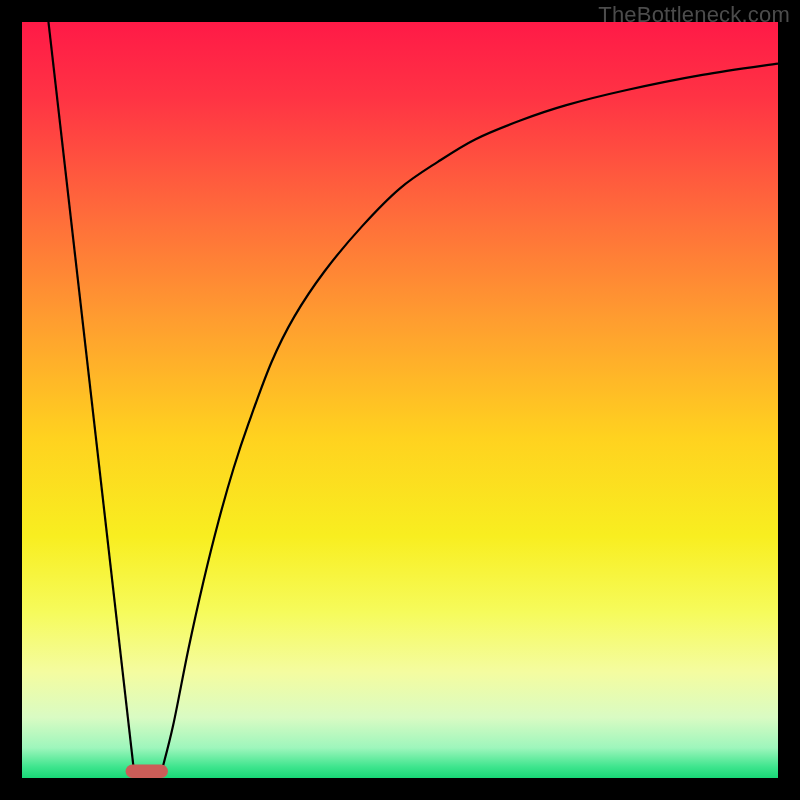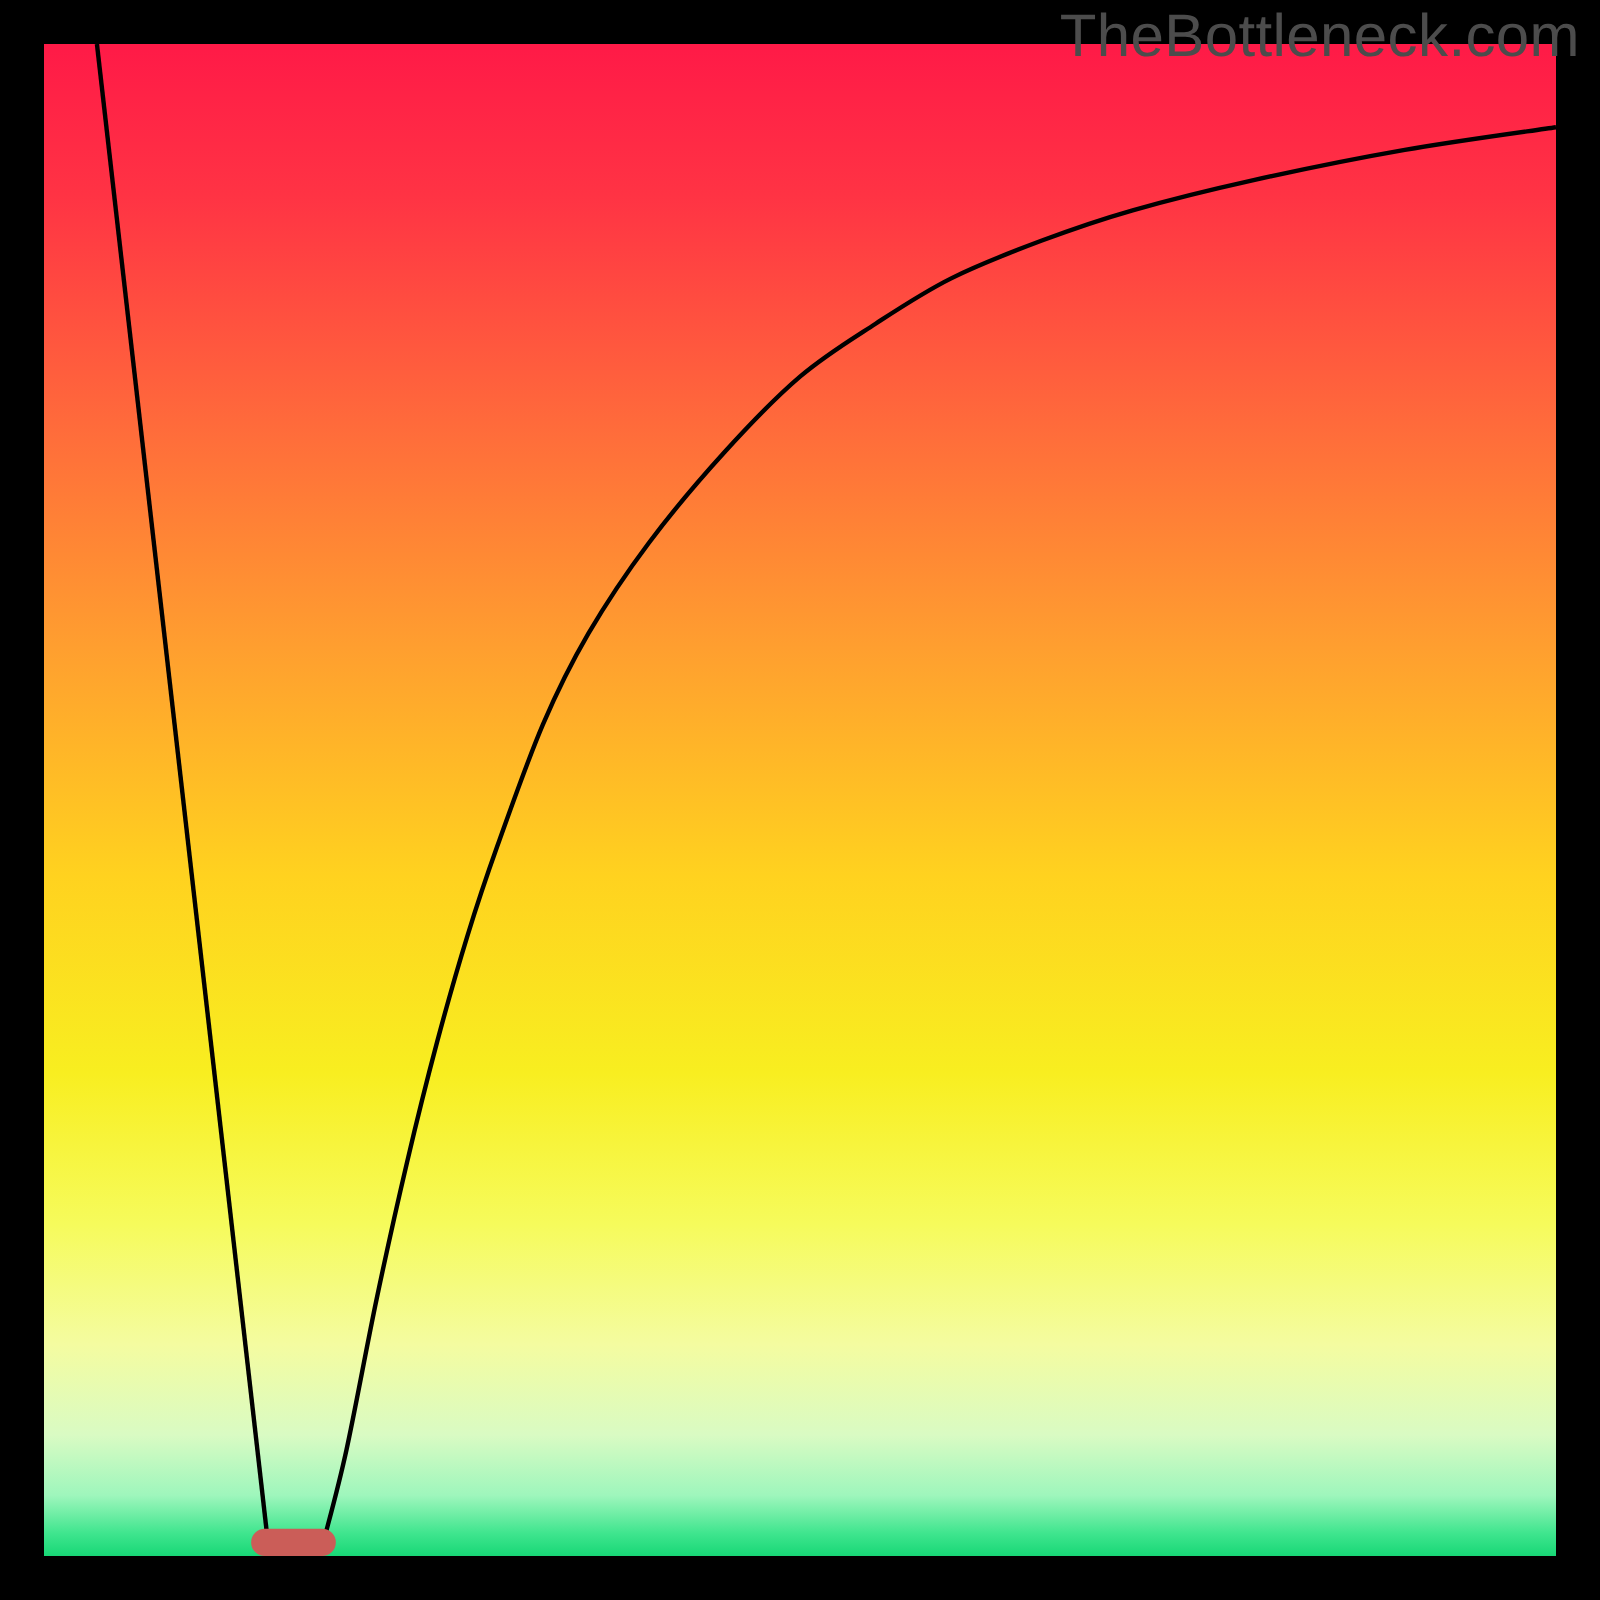--- a/index.html
+++ b/index.html
@@ -23,21 +23,21 @@
     top: 22px;
     width: 756px;
     height: 756px;
     overflow: hidden;
   }
   .watermark {
     position: absolute;
     top: 2px;
     right: 10px;
     color: #4c4c4c;
-    font-size: 30px;
+    font-size: 22px;
     font-weight: 500;
     letter-spacing: 0.2px;
     z-index: 20;
   }
   svg { display: block; }
 </style>
 </head>
 <body>
 
 <div class="frame">

